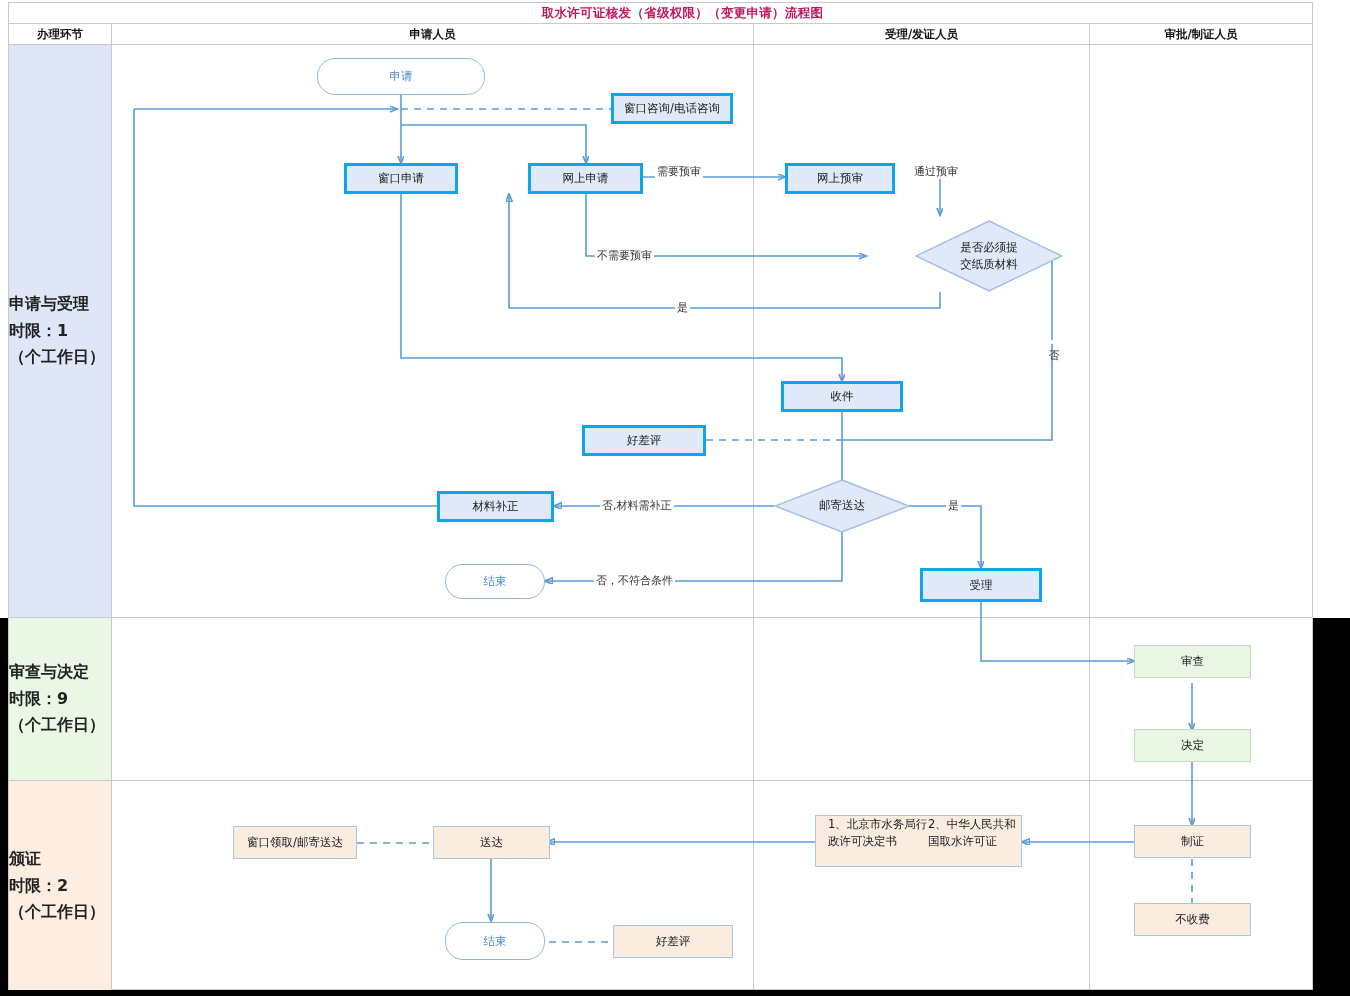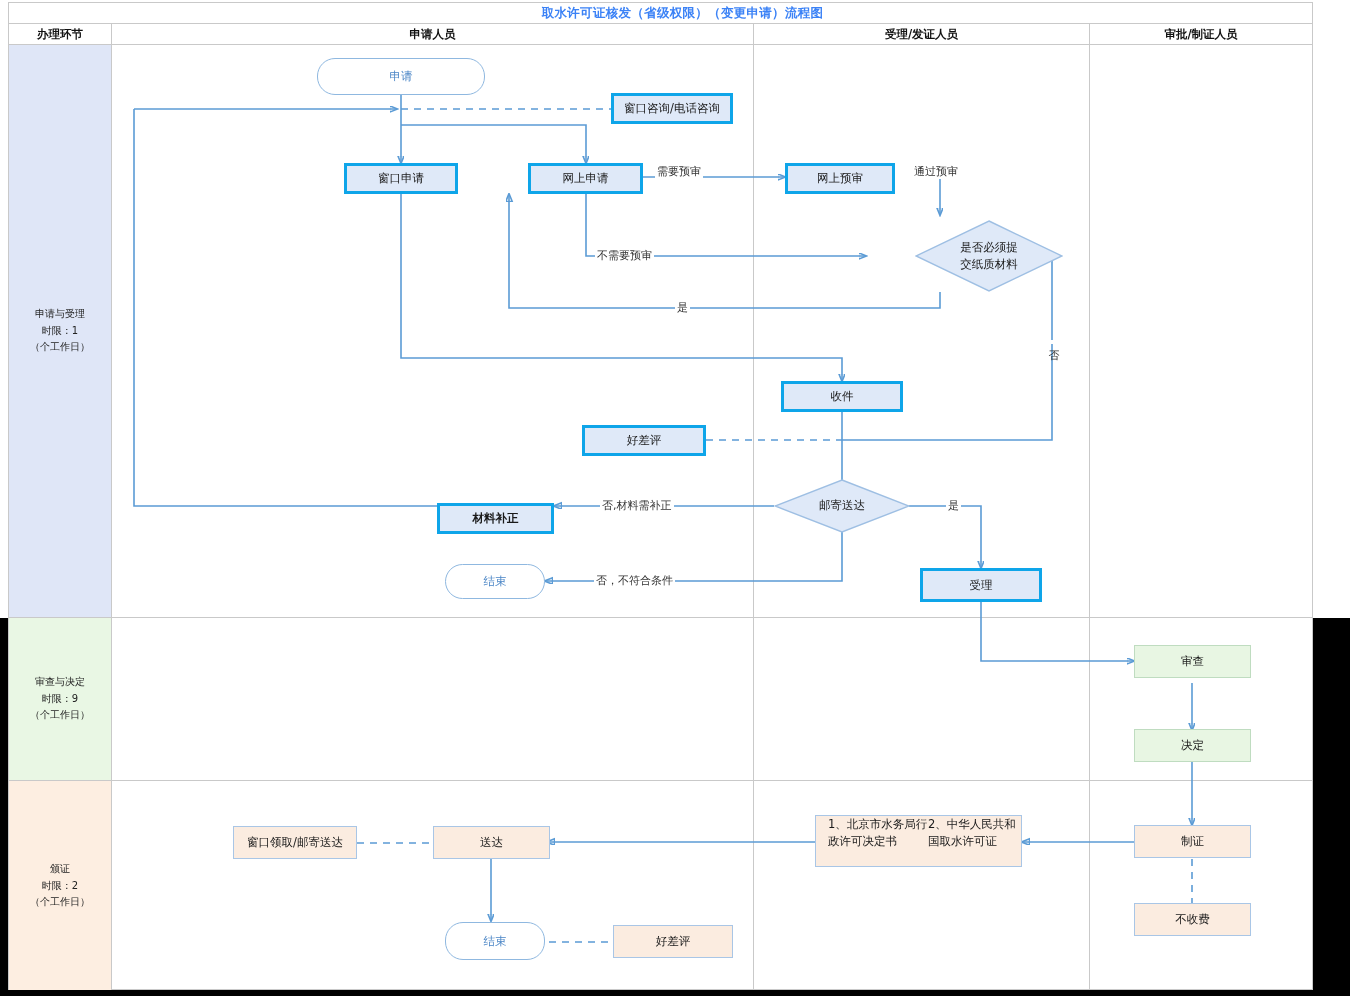--- a/index.html
+++ b/index.html
@@ -12,33 +12,33 @@
   #strip-right{left:1313px;top:618px;width:37px;height:378px;}
   #strip-bottom{left:0;top:990px;width:1350px;height:6px;}
 
   #sheet{position:absolute;left:8px;top:2px;width:1305px;height:988px;
          background:#fff;border:1px solid #c9c9c9;box-sizing:border-box;}
 
   
   #title-row{position:absolute;left:0;top:0;width:1303px;height:21px;
              border-bottom:1px solid #c9c9c9;box-sizing:border-box;
              display:flex;align-items:center;justify-content:center;}
-  #title-row .t{font-size:12.5px;color:#3b82f6;font-weight:bold;letter-spacing:.3px;padding-left:44px;}
+  #title-row .t{font-size:12.5px;color:#be185d;font-weight:bold;letter-spacing:.3px;padding-left:44px;}
 
   #head-row{position:absolute;left:0;top:21px;width:1303px;height:21px;
             border-bottom:1px solid #c9c9c9;box-sizing:border-box;}
   .hcell{position:absolute;top:0;height:20px;display:flex;align-items:center;
          justify-content:center;font-size:11.5px;font-weight:bold;color:#111;}
   .vline{position:absolute;width:1px;background:#c9c9c9;}
   .hline{position:absolute;height:1px;background:#c9c9c9;}
 
   
   .stage{position:absolute;left:0;width:102px;display:flex;flex-direction:column;
-         align-items:center;justify-content:center;text-align:center;
-         font-size:10px;color:#222;line-height:1.65;box-sizing:border-box;}
+         align-items:flex-start;justify-content:center;text-align:center;
+         font-size:16px;color:#222;line-height:1.65;box-sizing:border-box;font-weight:bold;}
   .stage div{white-space:nowrap;}
 
   
   .node{position:absolute;box-sizing:border-box;display:flex;align-items:center;
         justify-content:center;text-align:left;font-size:11.5px;color:#1a1a1a;
         line-height:1.45;}
   .rect{border:3px solid #0ea5e9;background:#dfe9f8;}
   .rect-green{border:1px solid #bfdcc0;background:#e8f6e3;}
   .rect-peach{border:1px solid #a9c6e6;background:#fbece0;}
   .terminator{border:1px solid #8fb8e0;background:#fff;border-radius:18px;
@@ -199,21 +199,21 @@
 
     <div class="diamond" style="left:765px;top:476px;width:136px;height:54px;">
       <svg width="136" height="54" viewBox="0 0 136 54">
         <polygon points="68,1 135,27 68,53 1,27" fill="#dfe9f8" stroke="#9ebfe3" stroke-width="1.4"></polygon>
       </svg>
       <div class="dtext">
         <span>邮寄送达</span>
       </div>
     </div>
 
-    <div class="node rect" style="left:428px;top:500px;width:117px;height:31px;font-weight:bold;">
+    <div class="node rect" style="left:428px;top:488px;width:117px;height:31px;">
       <span>材料补正</span>
     </div>
 
     <div class="node terminator" style="left:436px;top:561px;width:100px;height:35px;">
       <span>结束</span>
     </div>
 
     <div class="node rect" style="left:911px;top:565px;width:122px;height:34px;">
       <span>受理</span>
     </div>

